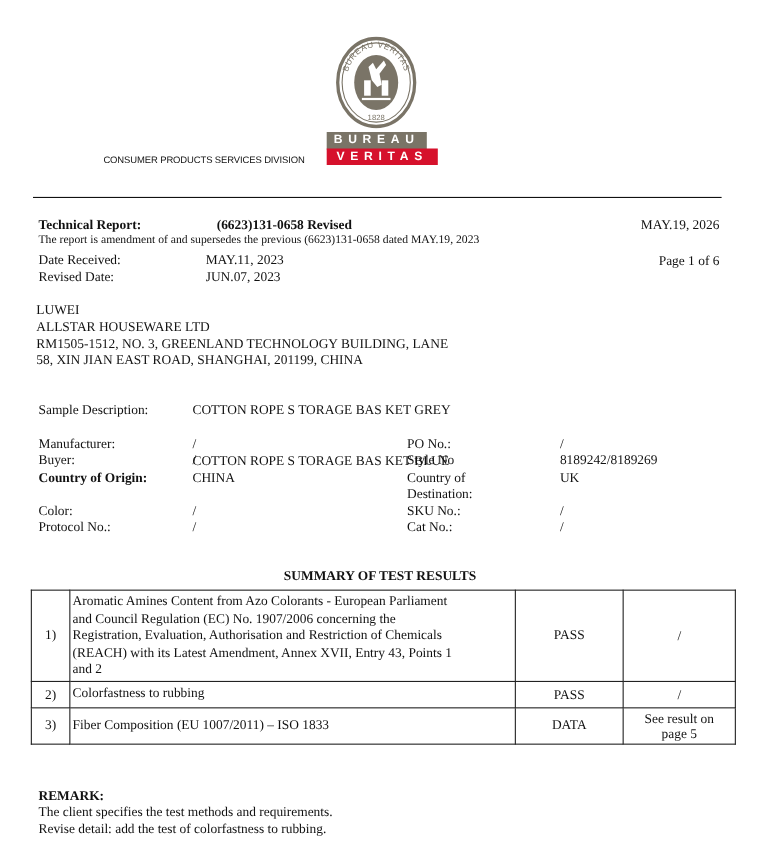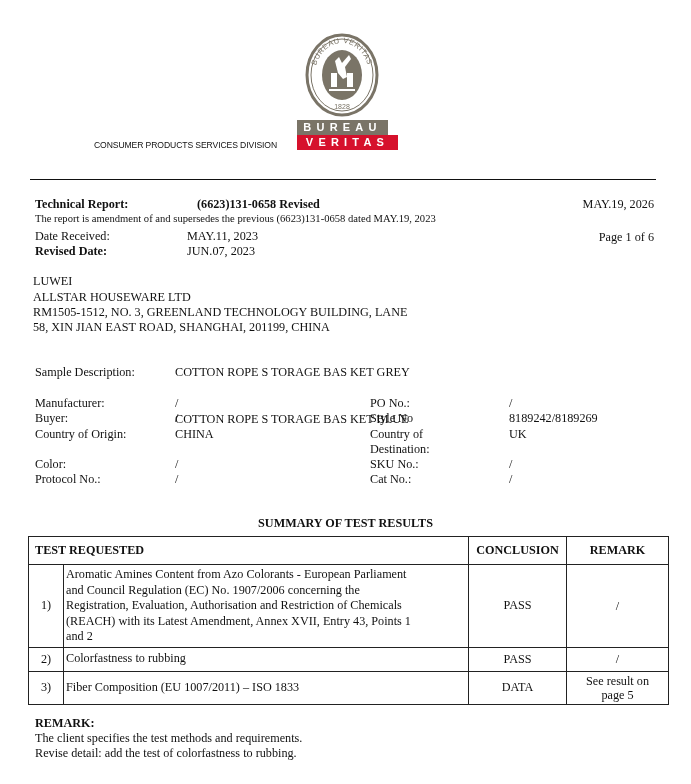--- a/index.html
+++ b/index.html
@@ -58,41 +58,41 @@
 <div id="header-rule"></div>
 
 <div>
   <div class="abs bold" style="left:35px;top:197px;">Technical Report:</div>
   <div class="abs bold" style="left:197px;top:197px;">(6623)131-0658 Revised</div>
   <div class="abs" style="right:37px;top:197px;">MAY.19, 2026</div>
   <div class="abs" style="left:35px;top:213px;font-size:10.6px;">The report is amendment of and supersedes the previous (6623)131-0658 dated MAY.19, 2023</div>
   <div class="abs" style="left:35px;top:229px;">Date Received:</div>
   <div class="abs" style="left:187px;top:229px;">MAY.11, 2023</div>
   <div class="abs" style="right:37px;top:230px;">Page 1 of 6</div>
-  <div class="abs" style="left:35px;top:244px;font-weight:bold;">Revised Date:</div>
+  <div class="abs" style="left:35px;top:244px;">Revised Date:</div>
   <div class="abs" style="left:187px;top:244px;">JUN.07, 2023</div>
 </div>
 
 <div>
   <div class="abs" style="left:33px;top:274px;">LUWEI</div>
   <div class="abs" style="left:33px;top:290px;">ALLSTAR HOUSEWARE LTD</div>
   <div class="abs" style="left:33px;top:305px;">RM1505-1512, NO. 3, GREENLAND TECHNOLOGY BUILDING, LANE</div>
   <div class="abs" style="left:33px;top:320px;">58, XIN JIAN EAST ROAD, SHANGHAI, 201199, CHINA</div>
 </div>
 
 <div>
   <div class="abs" style="left:35px;top:365px;">Sample Description:</div>
   <div class="abs" style="left:175px;top:365px;">COTTON ROPE S TORAGE BAS KET GREY</div>
   <div class="abs" style="left:175px;top:380px;margin-top:32px;">COTTON ROPE S TORAGE BAS KET BLUE</div>
 
   <div class="abs" style="left:35px;top:396px;">Manufacturer:</div>
   <div class="abs" style="left:175px;top:396px;">/</div>
   <div class="abs" style="left:35px;top:411px;">Buyer:</div>
   <div class="abs" style="left:175px;top:411px;">/</div>
-  <div class="abs" style="left:35px;top:427px;">Country of Origin:</div>
+  <div class="abs" style="left:35px;top:427px;font-weight:bold;">Country of Origin:</div>
   <div class="abs" style="left:175px;top:427px;">CHINA</div>
   <div class="abs" style="left:35px;top:457px;">Color:</div>
   <div class="abs" style="left:175px;top:457px;">/</div>
   <div class="abs" style="left:35px;top:472px;">Protocol No.:</div>
   <div class="abs" style="left:175px;top:472px;">/</div>
 
   <div class="abs" style="left:370px;top:396px;">PO No.:</div>
   <div class="abs" style="left:509px;top:396px;">/</div>
   <div class="abs" style="left:370px;top:411px;">Style No</div>
   <div class="abs" style="left:509px;top:411px;">8189242/8189269</div>
@@ -102,25 +102,20 @@
   <div class="abs" style="left:370px;top:457px;">SKU No.:</div>
   <div class="abs" style="left:509px;top:457px;">/</div>
   <div class="abs" style="left:370px;top:472px;">Cat No.:</div>
   <div class="abs" style="left:509px;top:472px;">/</div>
 </div>
 
 <div class="abs bold" style="left:0;width:691px;text-align:center;top:516px;">SUMMARY OF TEST RESULTS</div>
 
 <table id="results">
   <tbody>
-      <tr>
-    <th class="test" colspan="2">TEST REQUESTED</th>
-    <th style="width:97px;">CONCLUSION</th>
-    <th style="width:101px;">REMARK</th>
-  </tr>
   <tr style="height:80px;">
     <td class="num">1)</td>
     <td class="desc">
       <div>Aromatic Amines Content from Azo Colorants - European Parliament</div>
       <div>and Council Regulation (EC) No. 1907/2006 concerning the</div>
       <div>Registration, Evaluation, Authorisation and Restriction of Chemicals</div>
       <div>(REACH) with its Latest Amendment, Annex XVII, Entry 43, Points 1</div>
       <div>and 2</div>
     </td>
     <td class="concl">PASS</td>

